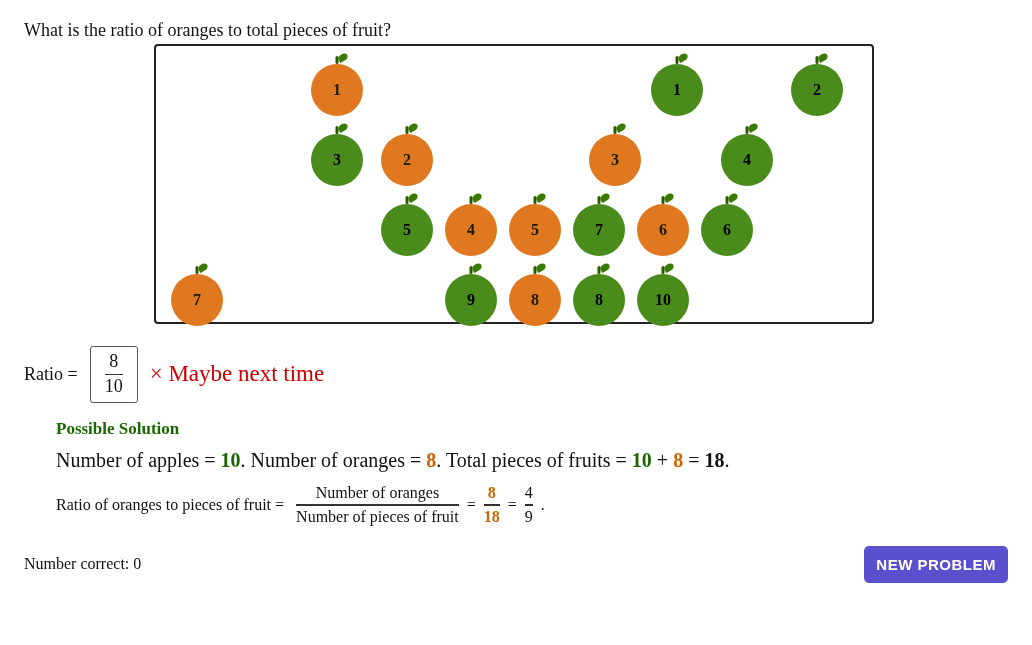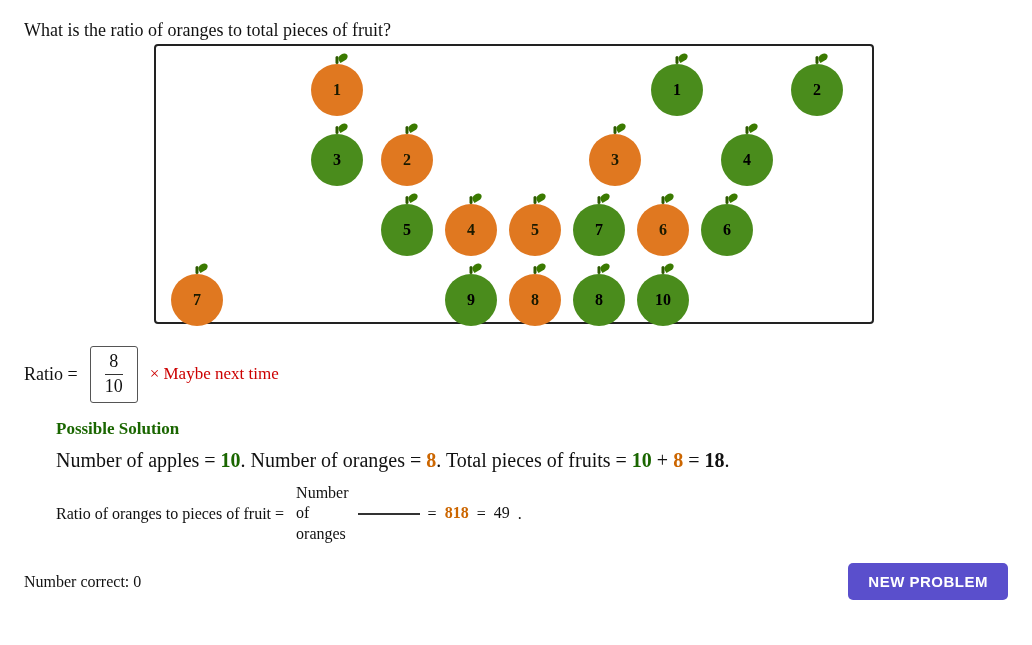--- a/index.html
+++ b/index.html
@@ -97,21 +97,21 @@
       margin: 1px 0;
     }
 
     .frac-den {
       font-size: 18px;
       line-height: 1.2;
     }
 
     .wrong-mark {
       color: #cc0000;
-      font-size: 17px;
+      font-size: 23px;
     }
 
     .possible-solution {
       margin-bottom: 8px;
       margin-left: 32px;
     }
 
     .ps-title {
       font-weight: bold;
       color: #1a6600;
@@ -139,21 +139,21 @@
       display: flex;
       align-items: center;
       gap: 8px;
       font-size: 16px;
       margin-bottom: 8px;
       flex-wrap: wrap;
     }
 
     .big-fraction {
       display: inline-flex;
-      flex-direction: row;
+      flex-direction: column;
       align-items: center;
       font-size: 16px;
     }
 
     .big-fraction .top, .big-fraction .bot {
       line-height: 1.3;
     }
 
     .big-fraction .line {
       width: 100%;
@@ -176,21 +176,21 @@
       font-size: 16px;
     }
 
     .new-problem-btn {
       background: #5a4fcc;
       color: #fff;
       font-size: 15px;
       font-weight: bold;
       border: none;
       border-radius: 5px;
-      padding: 10px 20px;
+      padding: 10px 12px;
       cursor: pointer;
       letter-spacing: 0.5px;
     }
   </style>
 </head>
 <body>
 
 <div class="question">What is the ratio of oranges to total pieces of fruit?</div>
 
 <div class="fruit-box" id="fruit-box">
@@ -299,20 +299,21 @@
 <div class="possible-solution">
   <div class="ps-title">Possible Solution</div>
   <div class="ps-line">
     <span>Number of apples&nbsp;=&nbsp;</span><span class="bold-green">10</span><span>. Number of oranges&nbsp;=&nbsp;</span><span class="bold-orange">8</span><span>. Total pieces of fruits&nbsp;=&nbsp;</span><span class="bold-green">10</span><span>&nbsp;+&nbsp;</span><span class="bold-orange">8</span><span>&nbsp;=&nbsp;</span><span style="font-weight:bold;">18</span>.
   </div>
   <div class="ratio-equation">
     <span>Ratio of oranges to pieces of fruit&nbsp;=&nbsp;</span>
     <div class="big-fraction">
       <span class="top">Number of oranges</span>
       <div class="line"></div>
+      <span class="bot">Number of pieces of fruit</span>
     </div>
     <span>=</span>
     <div class="big-fraction">
       <span class="top bold-orange">8</span>
       <div class="line"></div>
       <span class="bot bold-orange">18</span>
     </div>
     <span>=</span>
     <div class="big-fraction">
       <span class="top">4</span>

